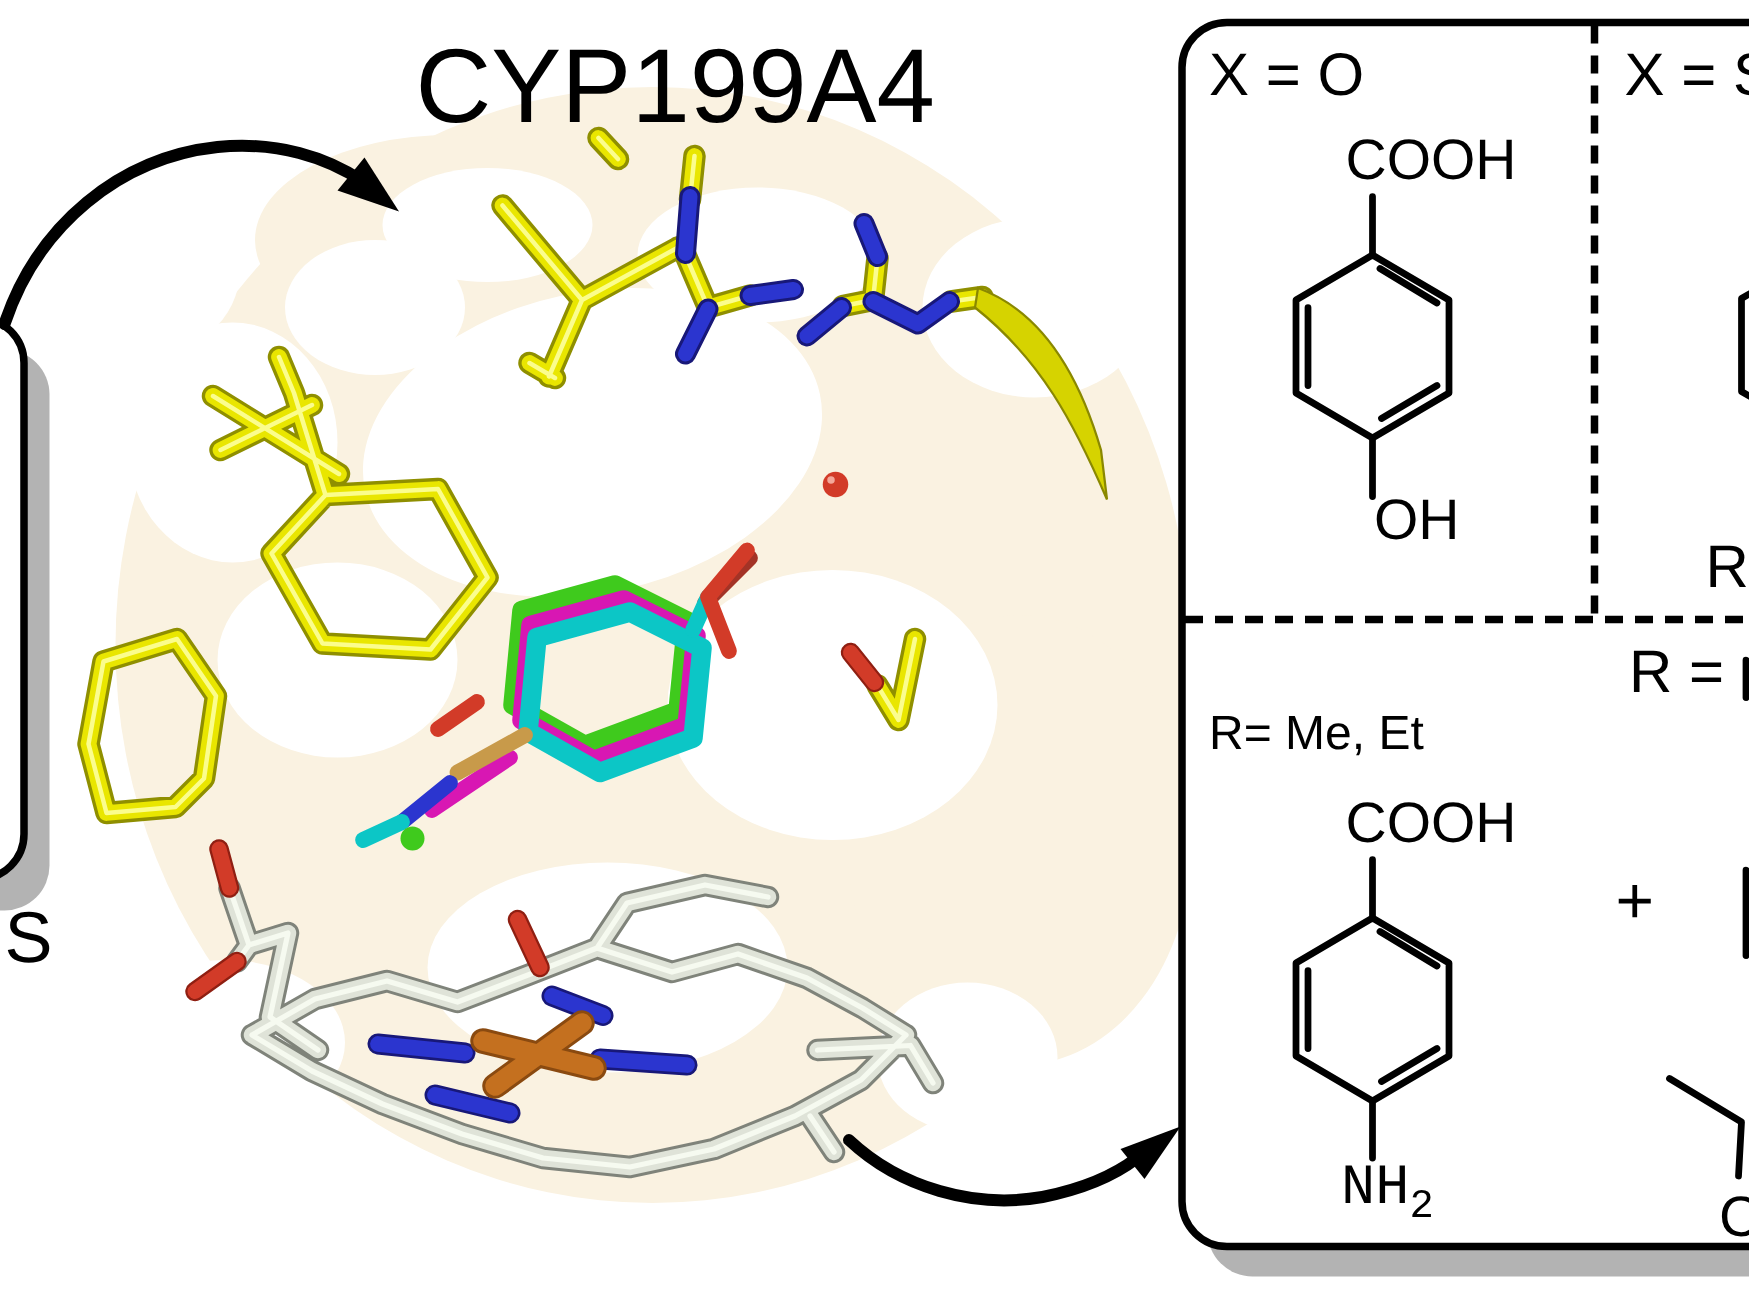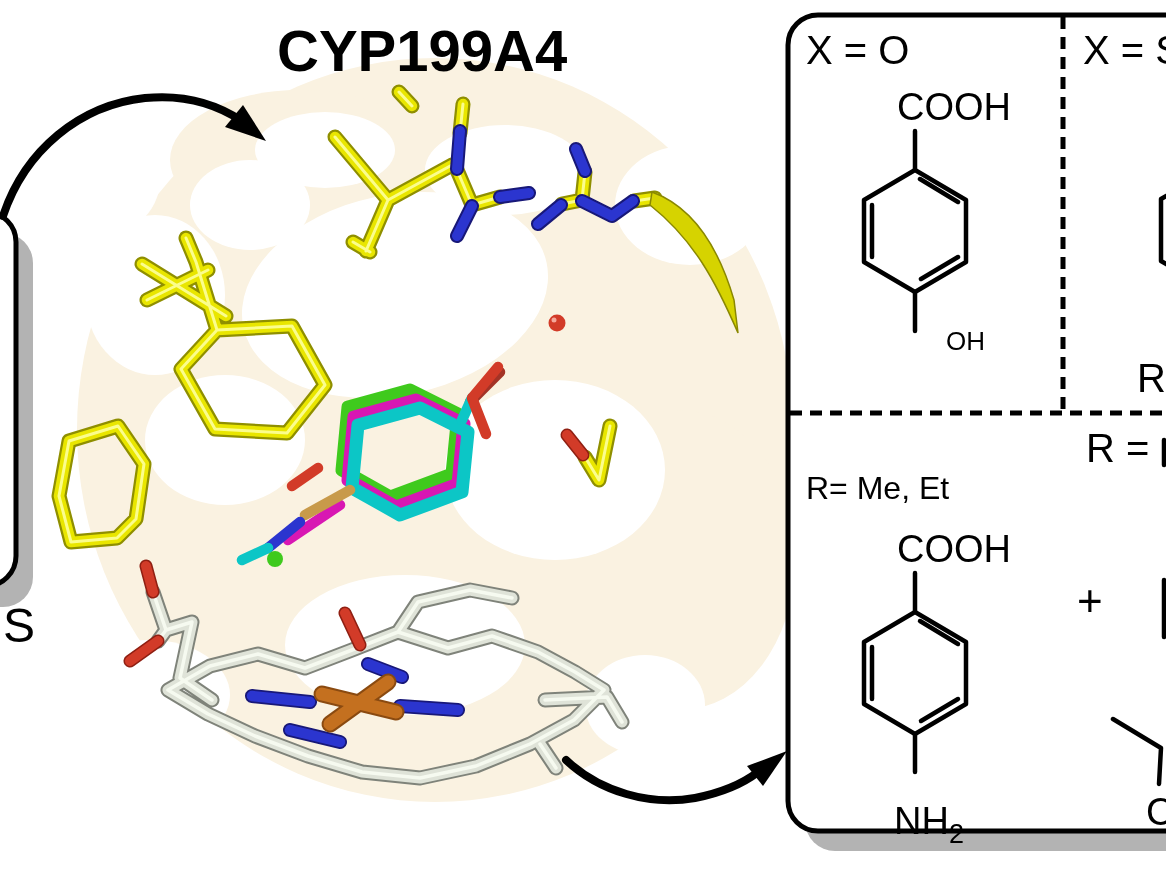--- a/index.html
+++ b/index.html
@@ -168,34 +168,34 @@
     <path class="lig-th" d="M268,548 L242,560" stroke="#0cc6c6"></path>
     <circle cx="275" cy="559" r="8" fill="#3fca1d"></circle>
   </g>
 
   <g>
     <circle cx="557" cy="323" r="8.5" fill="#d23b28"></circle>
     <circle cx="554" cy="320" r="2.5" fill="#f4a79a"></circle>
   </g>
 </svg>
 
-<div class="lbl" style="left:277px;top:22px;font-size:58px;font-weight:bold;">CYP199A4</div>
+<div class="lbl" style="left:277px;top:22px;font-size:70px;">CYP199A4</div>
 
 <div class="lbl" style="left:3px;top:602px;font-size:48px;">S</div>
 
 <div class="lbl" style="left:806px;top:30px;font-size:40px;">X = O</div>
 <div class="lbl" style="left:897px;top:88px;font-size:38px;">COOH</div>
-<div class="lbl" style="left:946px;top:328px;font-size:26px;">OH</div>
+<div class="lbl" style="left:916px;top:328px;font-size:38px;">OH</div>
 
 <div class="lbl" style="left:1083px;top:30px;font-size:40px;">X = S</div>
 <div class="lbl" style="left:1137px;top:358px;font-size:40px;">R</div>
 
 <div class="lbl" style="left:806px;top:472px;font-size:32px;">R= Me, Et</div>
 <div class="lbl" style="left:897px;top:530px;font-size:38px;">COOH</div>
-<div class="lbl" style="left:894px;top:802px;font-size:38px;">
+<div class="lbl" style="left:894px;top:774px;font-size:38px;font-family:Liberation Mono, monospace;">
   <span>NH</span><span class="sub">2</span>
 </div>
 
 <div class="lbl" style="left:1086px;top:428px;font-size:40px;">R =</div>
 <div class="lbl" style="left:1077px;top:579px;font-size:44px;">+</div>
 <div class="lbl" style="left:1146px;top:793px;font-size:38px;">C</div>
 
 </div>
 
 </body></html>

